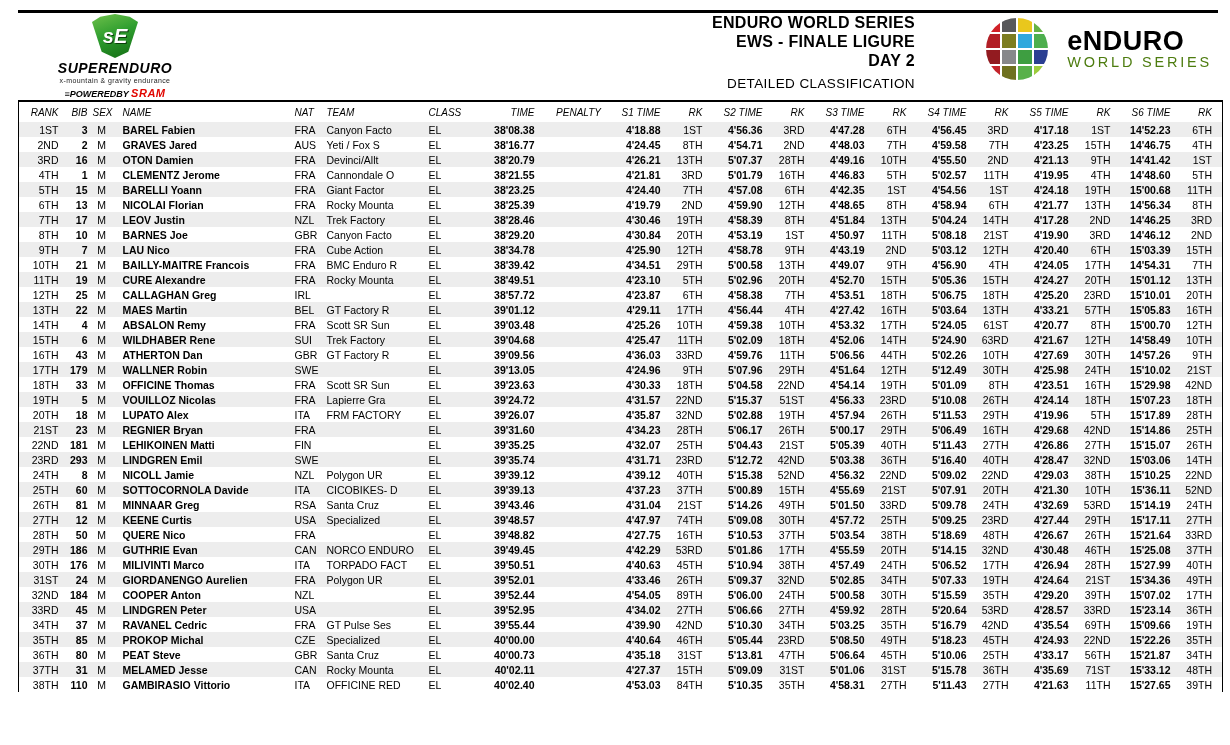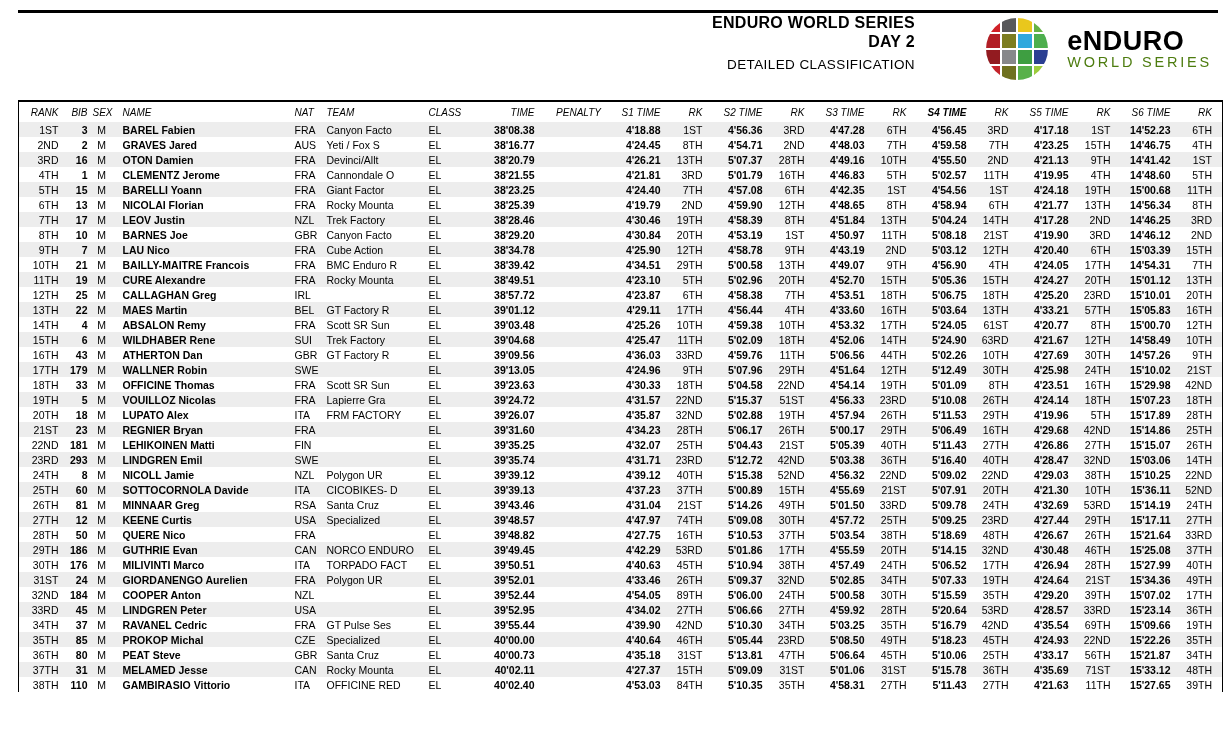--- a/index.html
+++ b/index.html
@@ -56,23 +56,35 @@
   .c-time { padding-right:12px !important; }
   .c-stime{ padding-right:6px !important; }
   .c-srk  { padding-right:10px !important; }
 </style>
 </head>
 <body>
 
 <div class="page">
   <div class="top-rule"></div>
 
+  <div class="se-logo">
+    <div class="se-shield">
+      <span>sE</span>
+    </div>
+    <div class="se-name">SUPERENDURO</div>
+    <div class="se-tagline">x-mountain &amp; gravity endurance</div>
+    <div class="se-powered">
+      <span>≡<span>POWEREDBY</span></span>
+      <span class="brand">SRAM</span>
+    </div>
+  </div>
 
   <div class="titles">
     <div class="t-line">ENDURO WORLD SERIES</div>
+    <div class="t-line">EWS - FINALE LIGURE</div>
     <div class="t-line">DAY 2</div>
     <div class="t-sub">DETAILED CLASSIFICATION</div>
   </div>
 
   <div class="ews-logo">
     <div class="ews-globe" id="ewsGlobe">
         <i style="background: rgb(209, 33, 40);"></i>
         <i style="background: rgb(88, 89, 91);"></i>
         <i style="background: rgb(233, 199, 29);"></i>
         <i style="background: rgb(102, 179, 69);"></i>
@@ -106,21 +118,21 @@
           <th class="al c-team" style="width: 102px;">TEAM</th>
           <th class="al c-team" style="width: 52px;">CLASS</th>
           <th class="ar c-time" style="width: 70px;">TIME</th>
           <th class="ac" style="width: 64px;">PENALTY</th>
           <th class="ar c-stime" style="width: 56px; margin-top: 48px;">S1  TIME</th>
           <th class="ar c-srk" style="width: 46px;">RK</th>
           <th class="ar c-stime" style="width: 56px;">S2  TIME</th>
           <th class="ar c-srk" style="width: 46px;">RK</th>
           <th class="ar c-stime" style="width: 56px;">S3  TIME</th>
           <th class="ar c-srk" style="width: 46px;">RK</th>
-          <th class="ar c-stime" style="width: 56px; font-weight: bold;">S4  TIME</th>
+          <th class="ar c-stime" style="width: 56px;">S4  TIME</th>
           <th class="ar c-srk" style="width: 46px;">RK</th>
           <th class="ar c-stime" style="width: 56px;">S5  TIME</th>
           <th class="ar c-srk" style="width: 46px;">RK</th>
           <th class="ar c-stime" style="width: 56px;">S6  TIME</th>
           <th class="ar c-srk" style="width: 46px;">RK</th>
         </tr>
     </thead>
     <tbody id="bodyRows">
     <tr class="stripe">
           <td class="ar c-rank">1ST</td>
@@ -405,21 +417,21 @@
           <td class="al bold c-name">MAES Martin</td>
           <td class="al">BEL</td>
           <td class="al c-team">GT Factory R</td>
           <td class="al c-team">EL</td>
           <td class="ar bold c-time">39'01.12</td>
           <td class="ac"></td>
           <td class="ar bold c-stime">4'29.11</td>
           <td class="ar c-srk">17TH</td>
           <td class="ar bold c-stime">4'56.44</td>
           <td class="ar c-srk">4TH</td>
-          <td class="ar bold c-stime">4'33.60</td>
+          <td class="ar bold c-stime">4'27.42</td>
           <td class="ar c-srk">16TH</td>
           <td class="ar bold c-stime">5'03.64</td>
           <td class="ar c-srk">13TH</td>
           <td class="ar bold c-stime">4'33.21</td>
           <td class="ar c-srk">57TH</td>
           <td class="ar bold c-stime">15'05.83</td>
           <td class="ar c-srk">16TH</td>
         </tr>
         <tr>
           <td class="ar c-rank">14TH</td>

